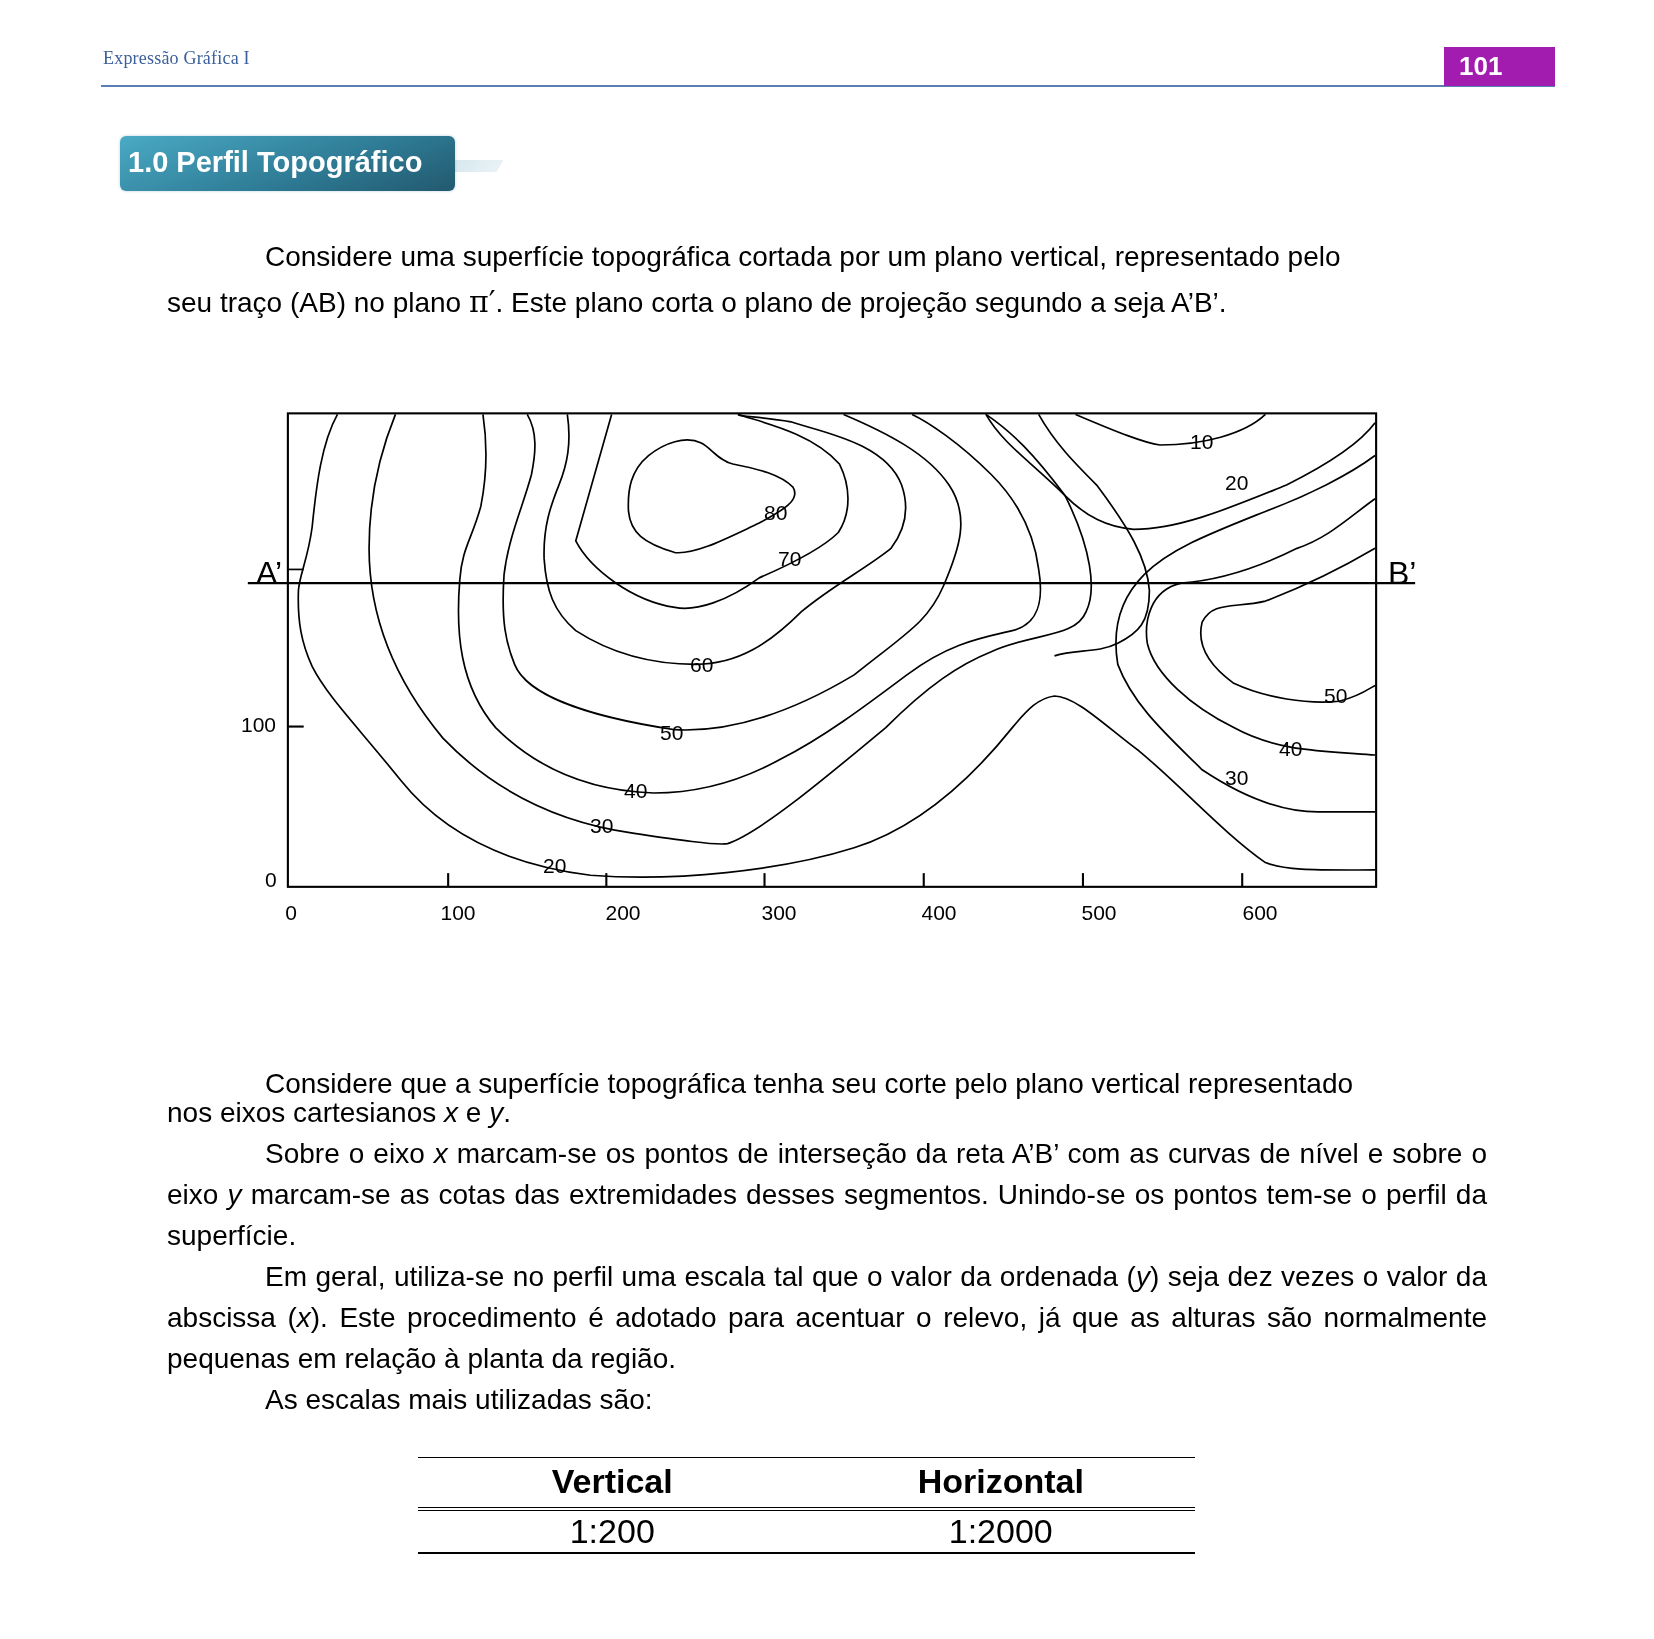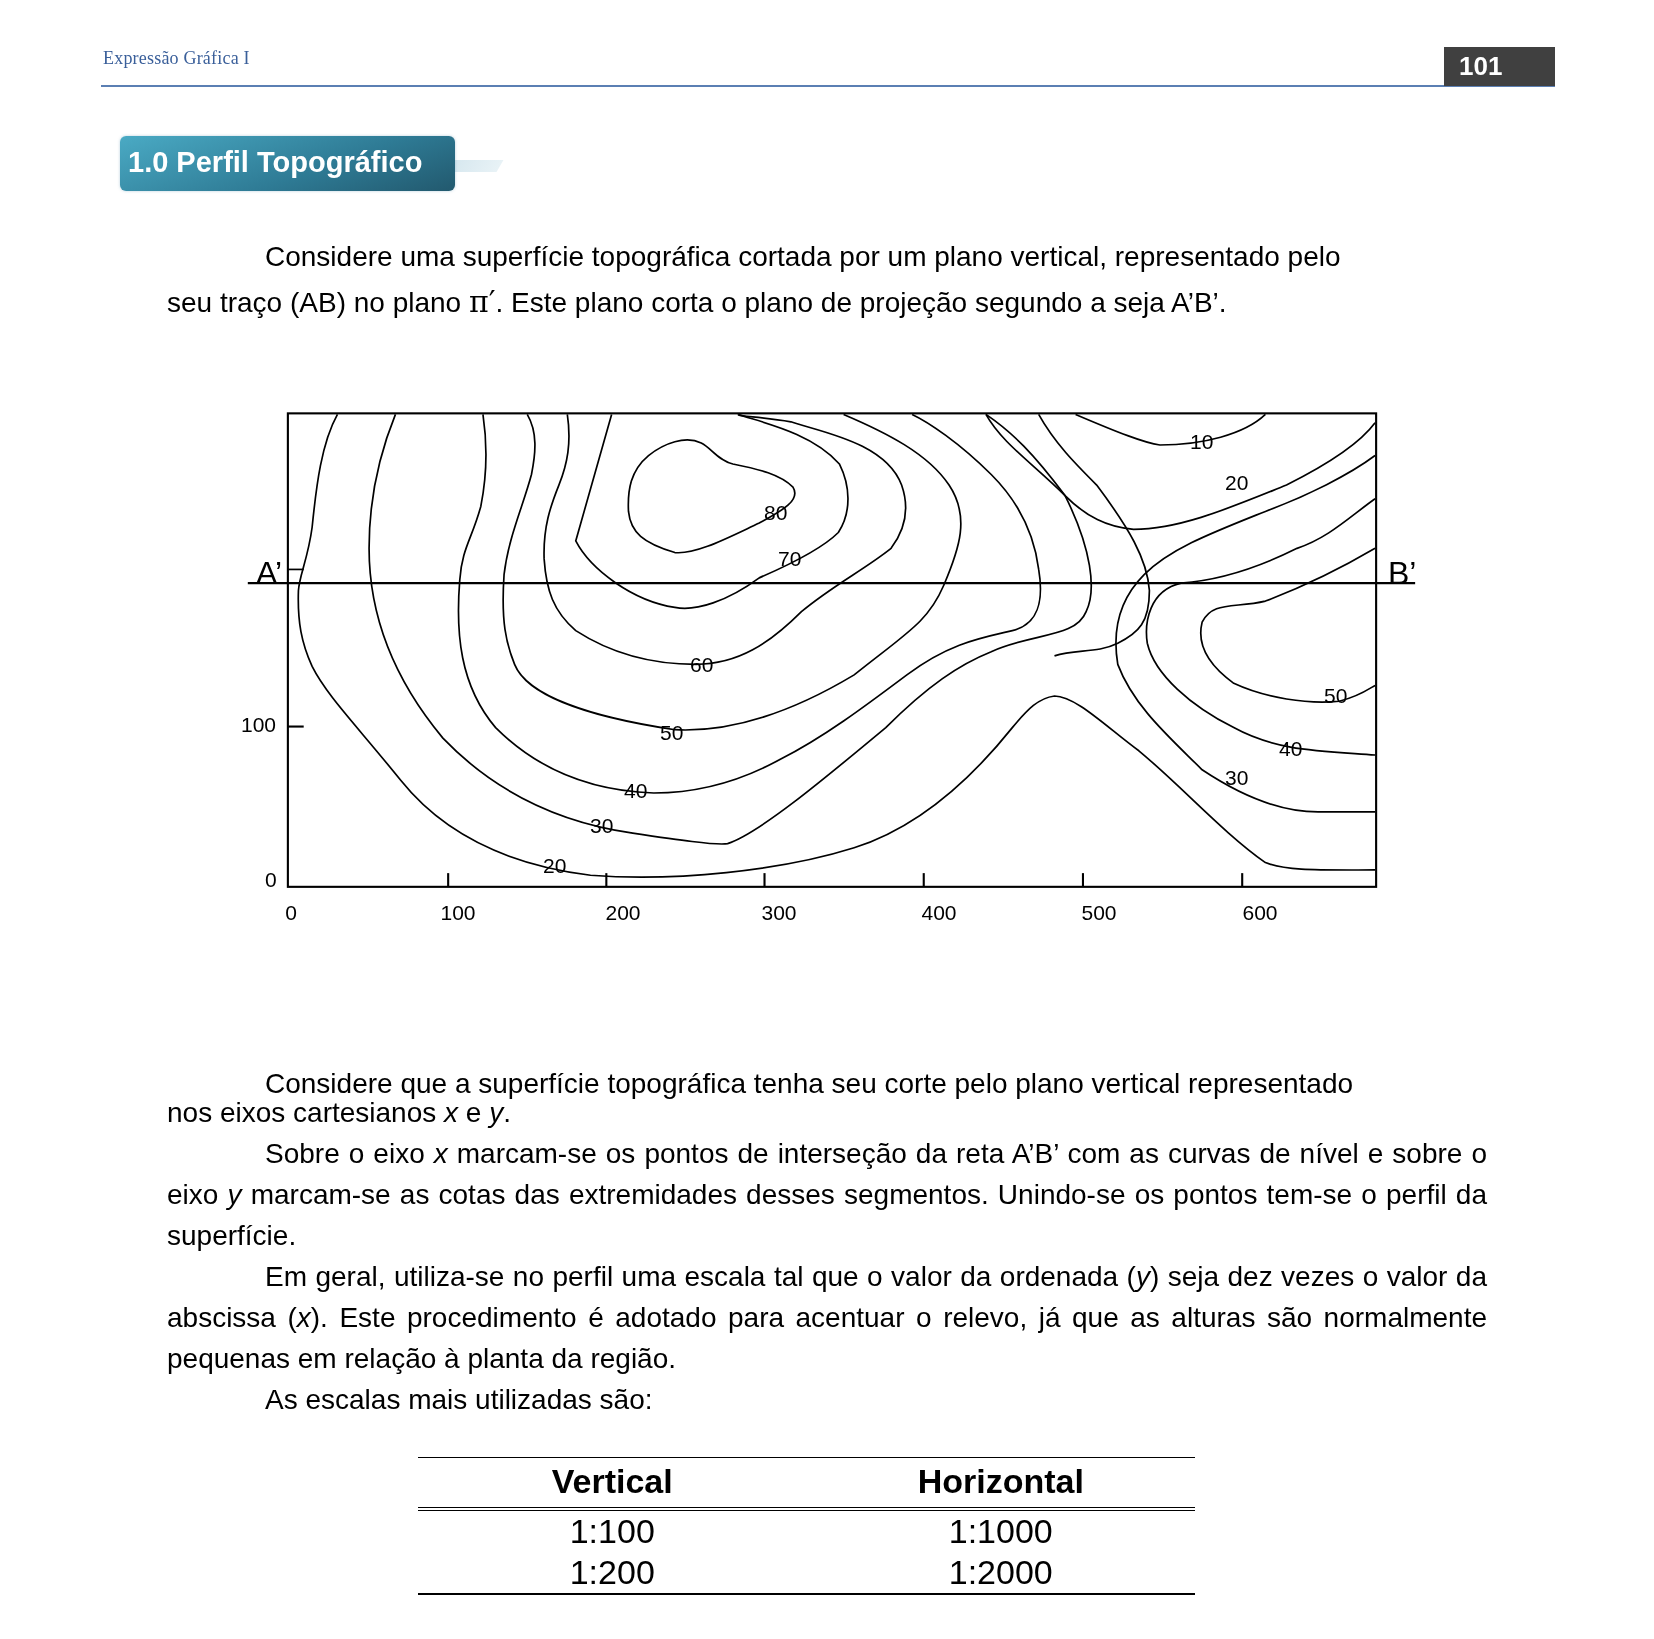--- a/index.html
+++ b/index.html
@@ -2,21 +2,21 @@
 <html><head>
 <meta charset="utf-8">
 <style>
   html, body { margin: 0; padding: 0; background: #ffffff; }
   body { width: 1654px; height: 1639px; position: relative; overflow: hidden;
          font-family: "Liberation Sans", sans-serif; color: #000; }
   .header-title { position: absolute; left: 103px; top: 48px; font-size: 18px;
          color: #3a5f9a; font-family: Liberation Serif, serif; letter-spacing: 0.2px; }
   .header-rule { position: absolute; left: 101px; top: 85px; width: 1454px; height: 2px; background: #5b7fb3; }
   .page-num { position: absolute; left: 1444px; top: 47px; width: 111px; height: 39px;
-         background: #404040; color: #fff; font-weight: bold; font-size: 26px;
+         background: #a21caf; color: #fff; font-weight: bold; font-size: 26px;
          line-height: 39px; padding-left: 15px; box-sizing: border-box; }
   .section-tab { position: absolute; left: 120px; top: 136px; width: 335px; height: 55px;
          border-radius: 6px; background: linear-gradient(160deg, #4aaac4 0%, #2e7a94 60%, #22596e 100%);
          box-shadow: 0 0 3px rgba(80,140,170,0.4); }
   .section-tab-shadow2 { position: absolute; left: 430px; top: 160px; width: 70px; height: 12px;
          background: linear-gradient(90deg, #cfe3ec, #e8f2f6); transform: skewX(-30deg); }
   .section-title { position: absolute; left: 128px; top: 146px; font-size: 29px; font-weight: bold; color: #fff; }
   .para { position: absolute; left: 119px; width: 1320px; font-size: 28px; line-height: 41px;
           text-align: justify; font-family: "Liberation Sans", sans-serif; margin-left: 48px; }
   .indent { text-indent: 98px; }
@@ -138,21 +138,17 @@
 
 <table class="scale-table">
   <thead>
     <tr>
       <th>Vertical</th>
       <th>Horizontal</th>
     </tr>
   </thead>
   <tbody>
     <tr>
-      <td>1:100</td>
-      <td>1:1000</td>
-    </tr>
-    <tr>
       <td>1:200</td>
       <td>1:2000</td>
     </tr>
   </tbody>
 </table>
 
 </body></html>

